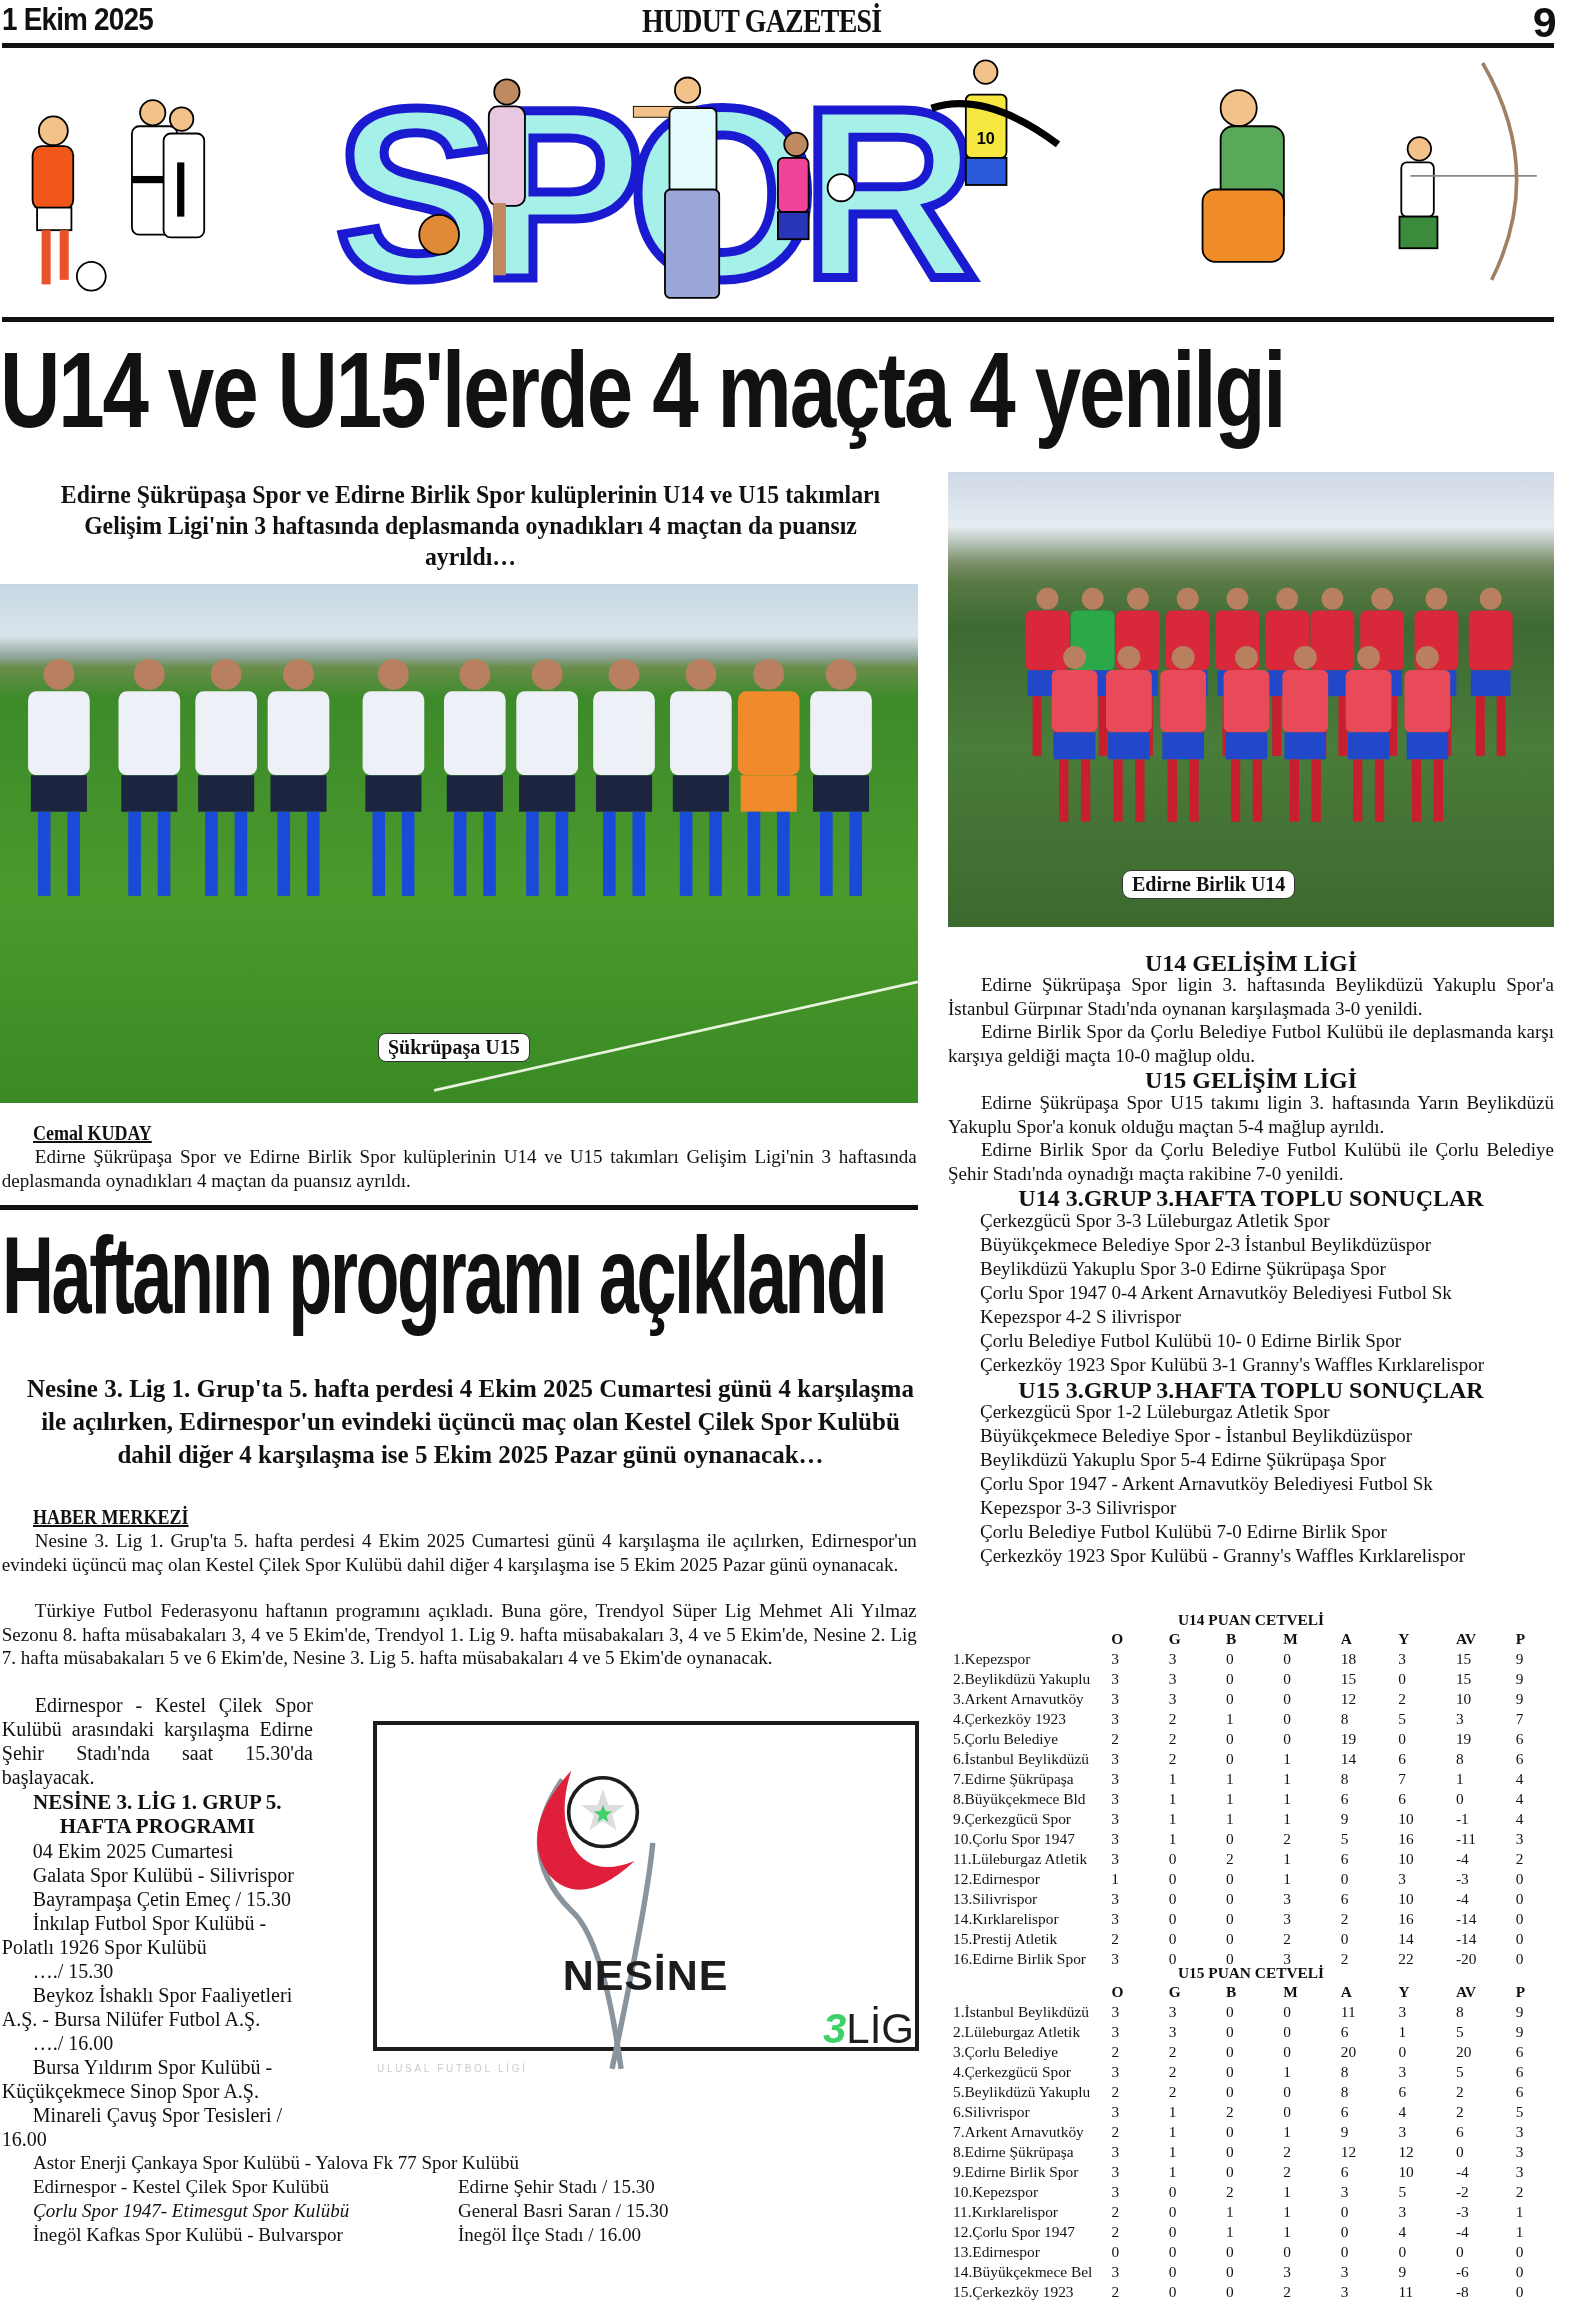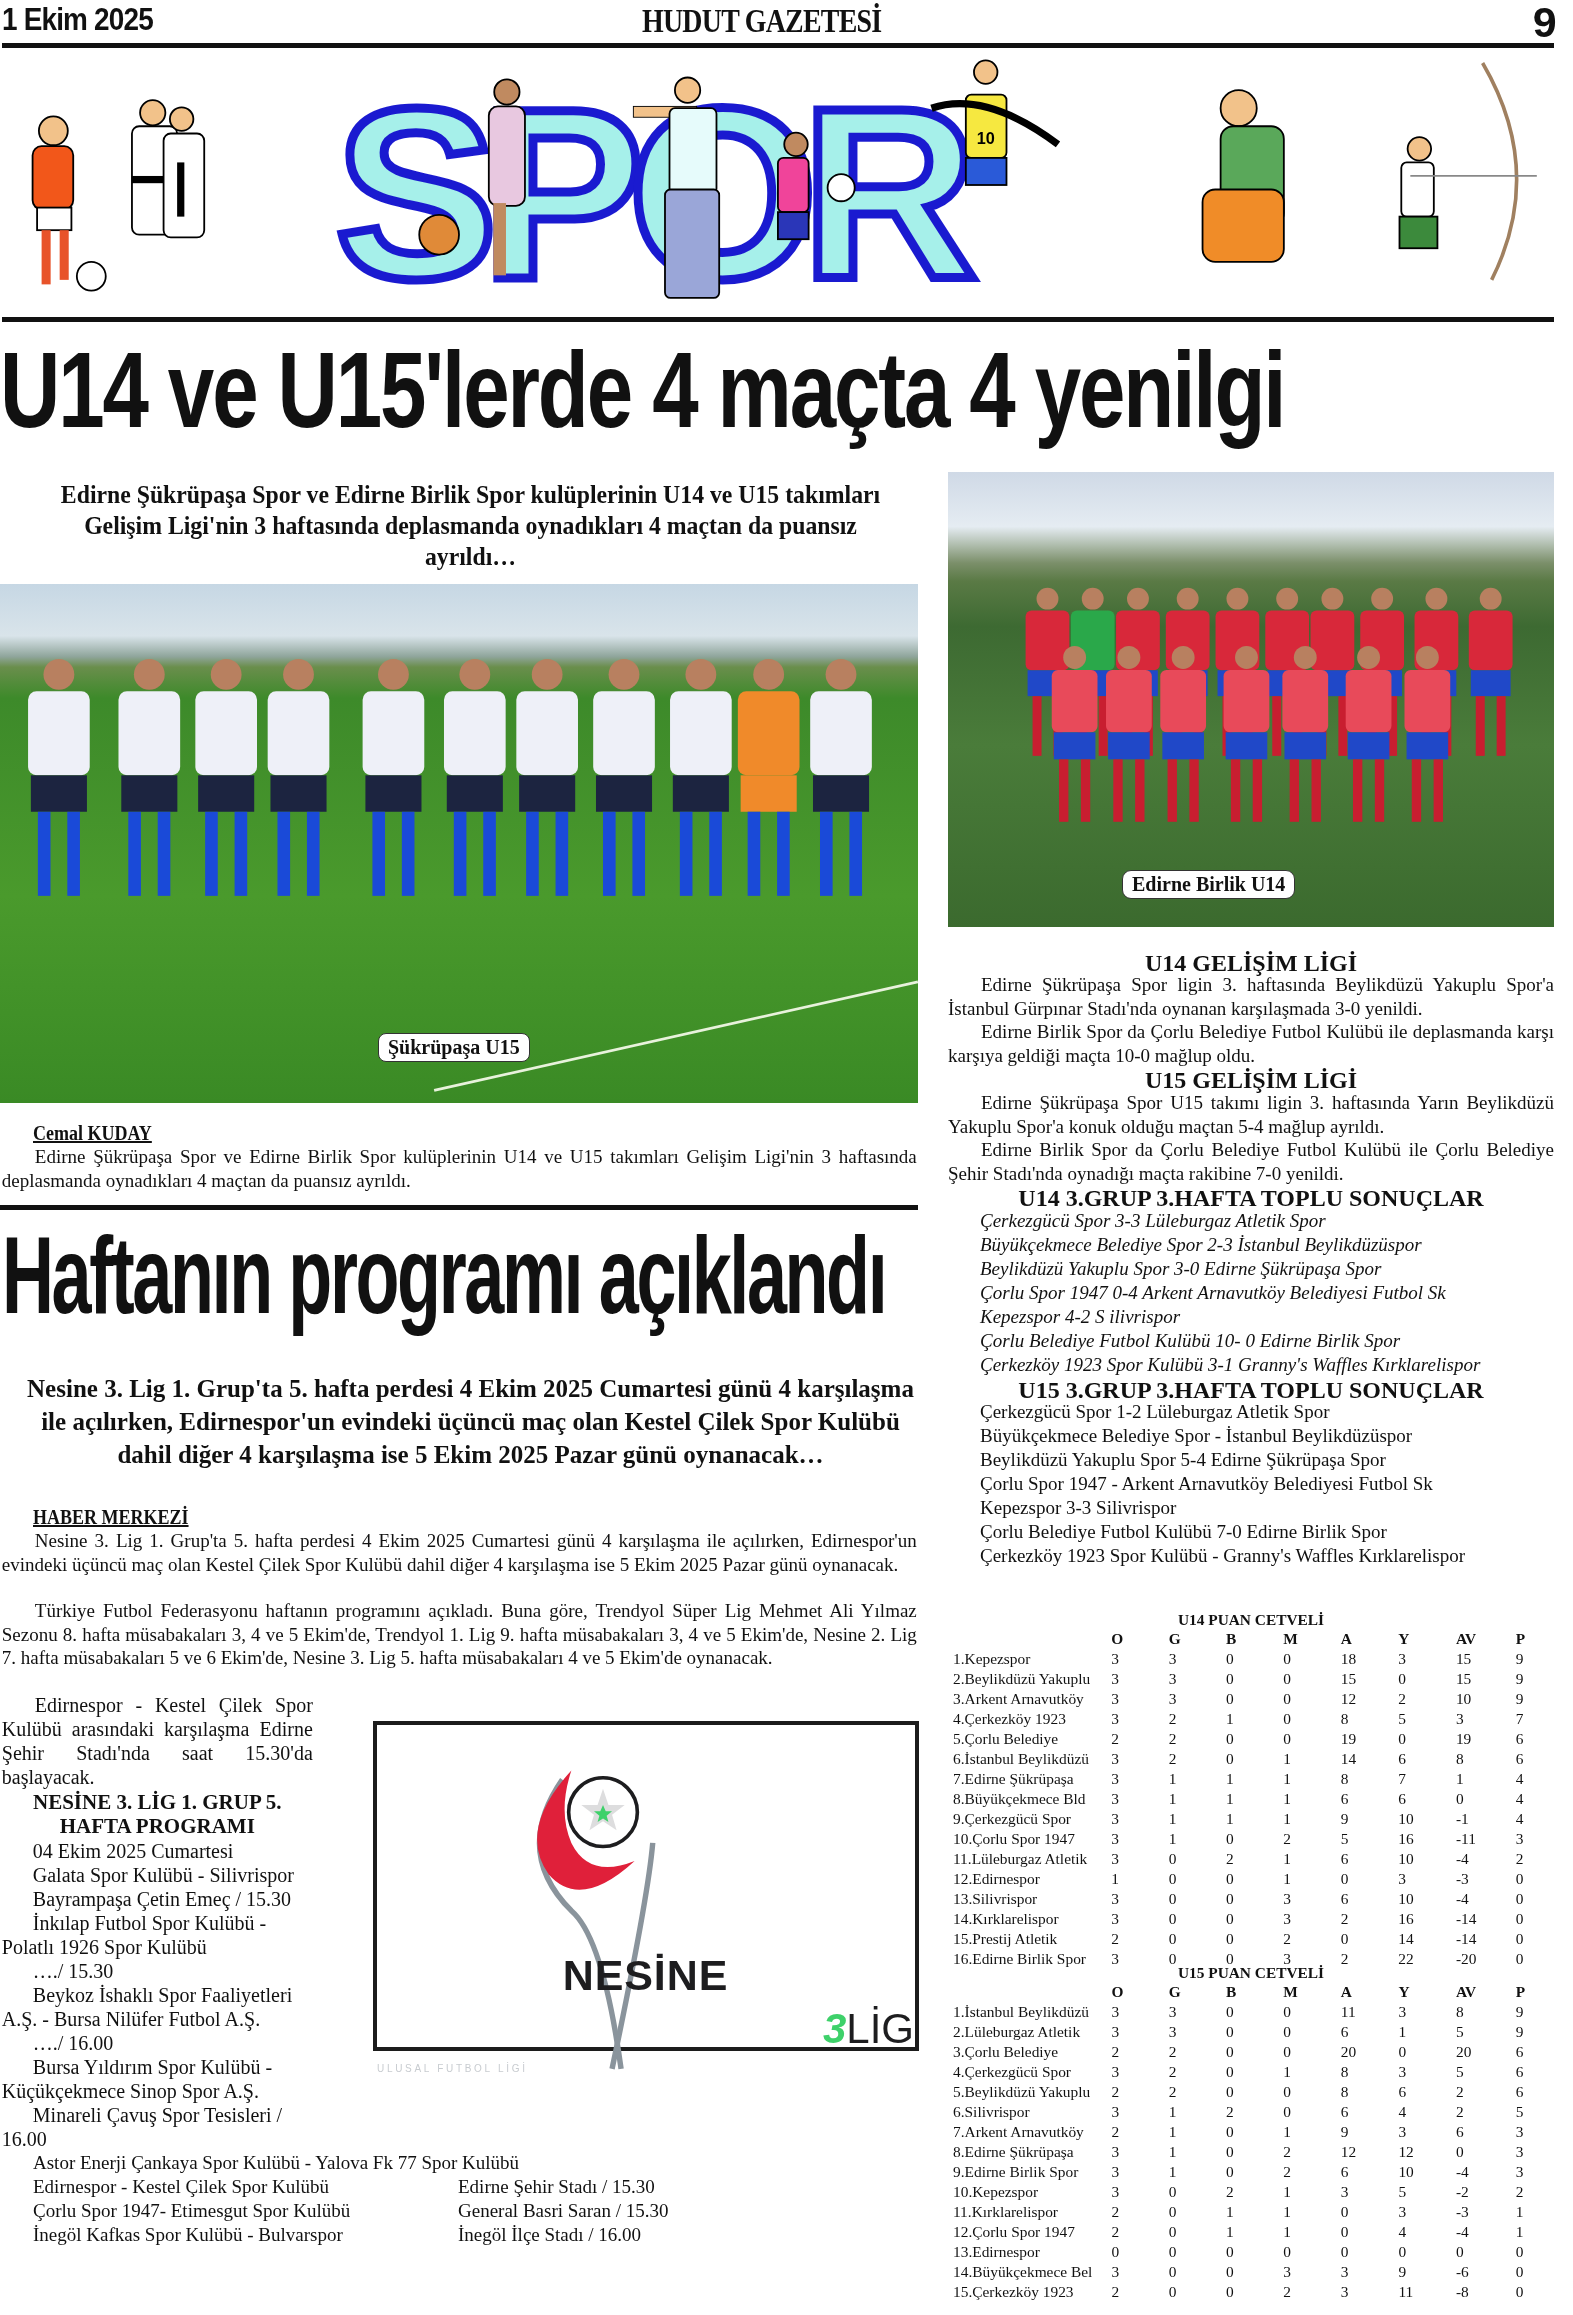--- a/index.html
+++ b/index.html
@@ -355,21 +355,21 @@
 <p class="body-text indent" style="left:1.8px; top:1145px; width:915px;">Edirne Şükrüpaşa Spor ve Edirne Birlik Spor kulüplerinin U14 ve U15 takımları Gelişim Ligi'nin 3 haftasında deplasmanda oynadıkları 4 maçtan da puansız ayrıldı.</p>
 
 <div class="rc-head" style="top:950px;">U14 GELİŞİM LİGİ</div>
 <p class="rc-text indent" style="top:973px;">Edirne Şükrüpaşa Spor ligin 3. haftasında Beylikdüzü Yakuplu Spor'a İstanbul Gürpınar Stadı'nda oynanan karşılaşmada 3-0 yenildi.</p>
 <p class="rc-text indent" style="top:1020px;">Edirne Birlik Spor da Çorlu Belediye Futbol Kulübü ile deplasmanda karşı karşıya geldiği maçta 10-0 mağlup oldu.</p>
 <div class="rc-head" style="top:1067px;">U15 GELİŞİM LİGİ</div>
 <p class="rc-text indent" style="top:1091px;">Edirne Şükrüpaşa Spor U15 takımı ligin 3. haftasında Yarın Beylikdüzü Yakuplu Spor'a konuk olduğu maçtan 5-4 mağlup ayrıldı.</p>
 <p class="rc-text indent" style="top:1138px;">Edirne Birlik Spor da Çorlu Belediye Futbol Kulübü ile Çorlu Belediye Şehir Stadı'nda oynadığı maçta rakibine 7-0 yenildi.</p>
 
 <div class="rc-head" style="top:1185px;">U14 3.GRUP 3.HAFTA TOPLU SONUÇLAR</div>
-<div class="results" style="top:1209px;font-style:italic;">
+<div class="results" style="top:1209px;">
   <div>Çerkezgücü Spor 3-3 Lüleburgaz Atletik Spor</div>
   <div>Büyükçekmece Belediye Spor 2-3 İstanbul Beylikdüzüspor</div>
   <div>Beylikdüzü Yakuplu Spor 3-0 Edirne Şükrüpaşa Spor</div>
   <div>Çorlu Spor 1947 0-4 Arkent Arnavutköy Belediyesi Futbol Sk</div>
   <div>Kepezspor 4-2 S ilivrispor</div>
   <div>Çorlu Belediye Futbol Kulübü 10- 0 Edirne Birlik Spor</div>
   <div>Çerkezköy 1923 Spor Kulübü 3-1 Granny's Waffles Kırklarelispor</div>
 </div>
 <div class="rc-head" style="top:1377px;">U15 3.GRUP 3.HAFTA TOPLU SONUÇLAR</div>
 <div class="results" style="top:1400px;">
@@ -794,21 +794,21 @@
 <div class="prog" style="left:33px; top:2151px; font-size:19px; line-height:24px;">
   <div id="sunday-rows">
       <div style="display: flex;">
         <span style="width: auto; display: inline-block;">Astor Enerji Çankaya Spor Kulübü - Yalova Fk 77 Spor Kulübü</span>
       </div>
       <div style="display: flex;">
         <span style="width: 425px; display: inline-block;">Edirnespor - Kestel Çilek Spor Kulübü</span>
         <span>Edirne Şehir Stadı / 15.30</span>
       </div>
       <div style="display: flex;">
-        <span style="width: 425px; display: inline-block;">Çorlu Spor 1947- Etimesgut Spor Kulübü</span>
+        <span style="width: 425px; display: inline-block; font-style: italic;">Çorlu Spor 1947- Etimesgut Spor Kulübü</span>
         <span>General Basri Saran / 15.30</span>
       </div>
       <div style="display: flex;">
         <span style="width: 425px; display: inline-block;">İnegöl Kafkas Spor Kulübü - Bulvarspor</span>
         <span>İnegöl İlçe Stadı / 16.00</span>
       </div>
     </div>
 </div>
 
 <div class="logo-box">

